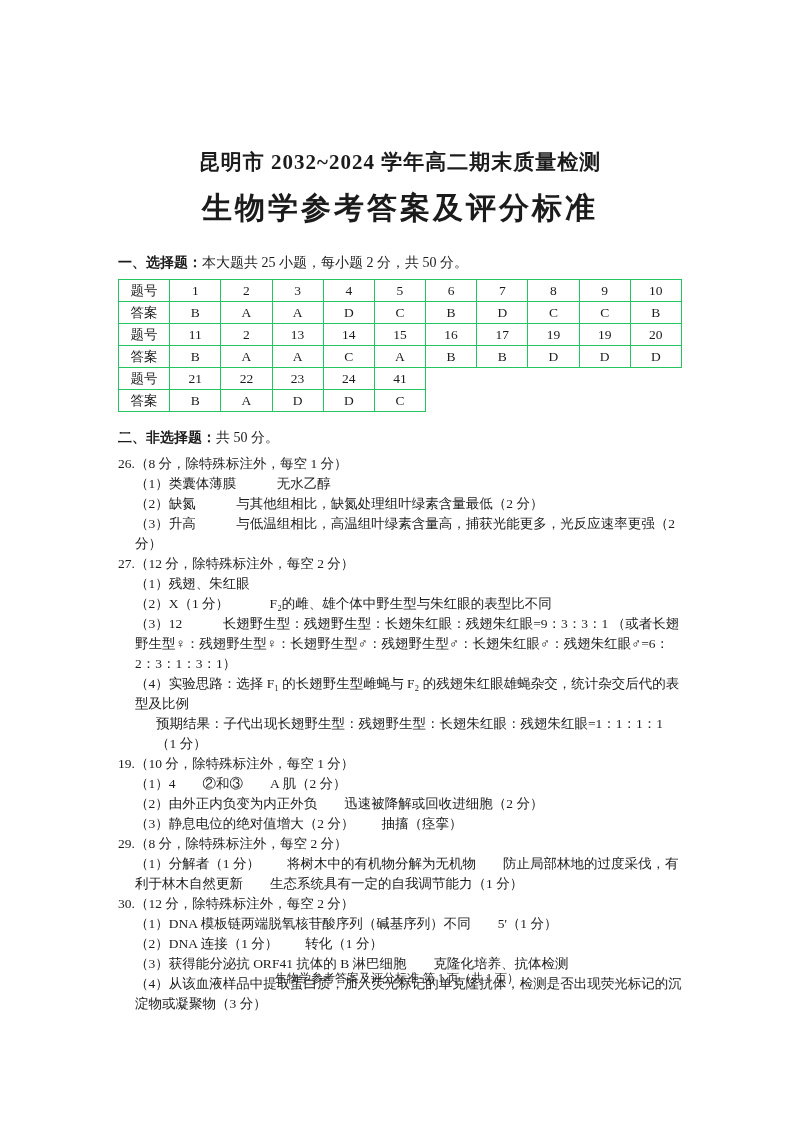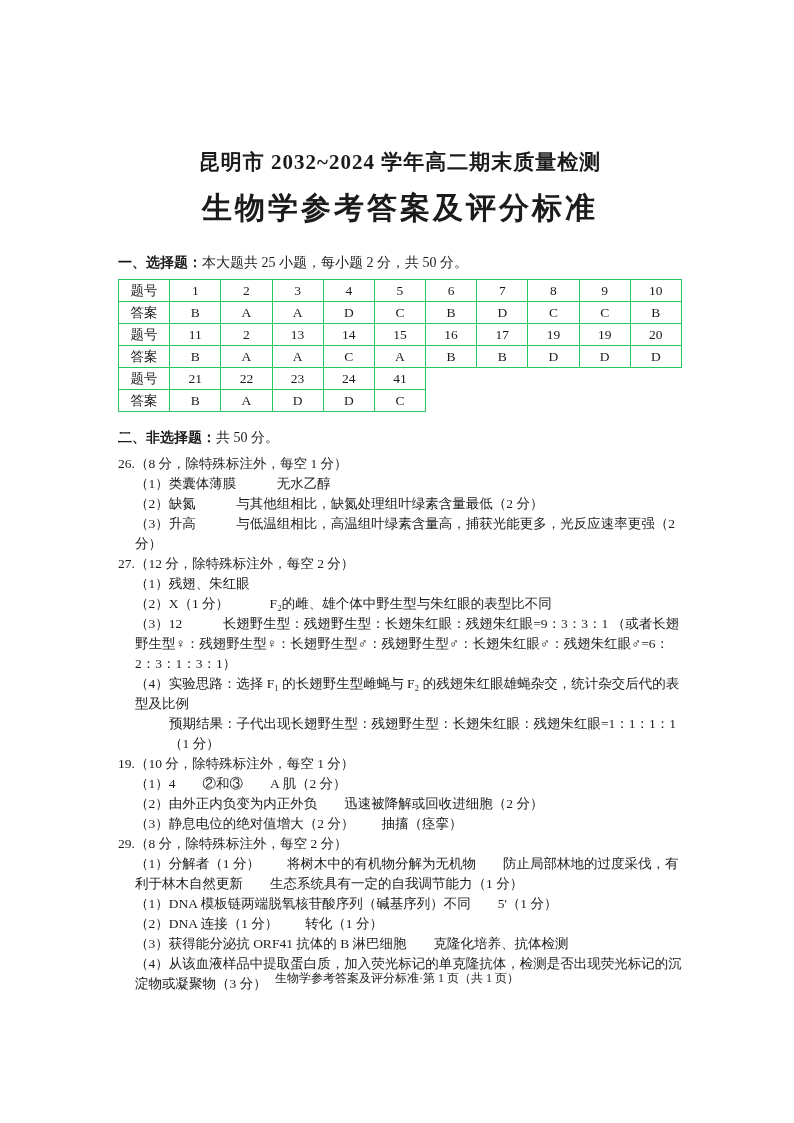--- a/index.html
+++ b/index.html
@@ -55,21 +55,21 @@
   .q-header {
     font-size: 13.5px;
     line-height: 20px;
     margin: 0;
   }
   .q-item {
     font-size: 13.5px;
     line-height: 20px;
     margin: 0 0 0 17px;
   }
-  .q-item.ind1 { margin-left: 51px; }
+  .q-item.ind1 { margin-left: 38px; }
   .footer {
     position: absolute;
     left: 0;
     right: 0;
     top: 970px;
     text-align: center;
     font-size: 12px;
     color: #222;
   }
 </style>
@@ -179,20 +179,21 @@
         <p class="q-header">19.（10 分，除特殊标注外，每空 1 分）</p>
         <p class="q-item">（1）4　　②和③　　A 肌（2 分）</p>
         <p class="q-item">（2）由外正内负变为内正外负　　迅速被降解或回收进细胞（2 分）</p>
         <p class="q-item">（3）静息电位的绝对值增大（2 分）　　抽搐（痉挛）</p>
       </div>
       <div class="question">
         <p class="q-header">29.（8 分，除特殊标注外，每空 2 分）</p>
         <p class="q-item">（1）分解者（1 分）　　将树木中的有机物分解为无机物　　防止局部林地的过度采伐，有利于林木自然更新　　生态系统具有一定的自我调节能力（1 分）</p>
       </div>
       <div class="question">
+        <p class="q-header">30.（12 分，除特殊标注外，每空 2 分）</p>
         <p class="q-item">（1）DNA 模板链两端脱氧核苷酸序列（碱基序列）不同　　5'（1 分）</p>
         <p class="q-item">（2）DNA 连接（1 分）　　转化（1 分）</p>
         <p class="q-item">（3）获得能分泌抗 ORF41 抗体的 B 淋巴细胞　　克隆化培养、抗体检测</p>
         <p class="q-item">（4）从该血液样品中提取蛋白质，加入荧光标记的单克隆抗体，检测是否出现荧光标记的沉淀物或凝聚物（3 分）</p>
       </div>
     </div>
 
   <div class="footer">生物学参考答案及评分标准·第 1 页（共 1 页）</div>
 
 </div>

